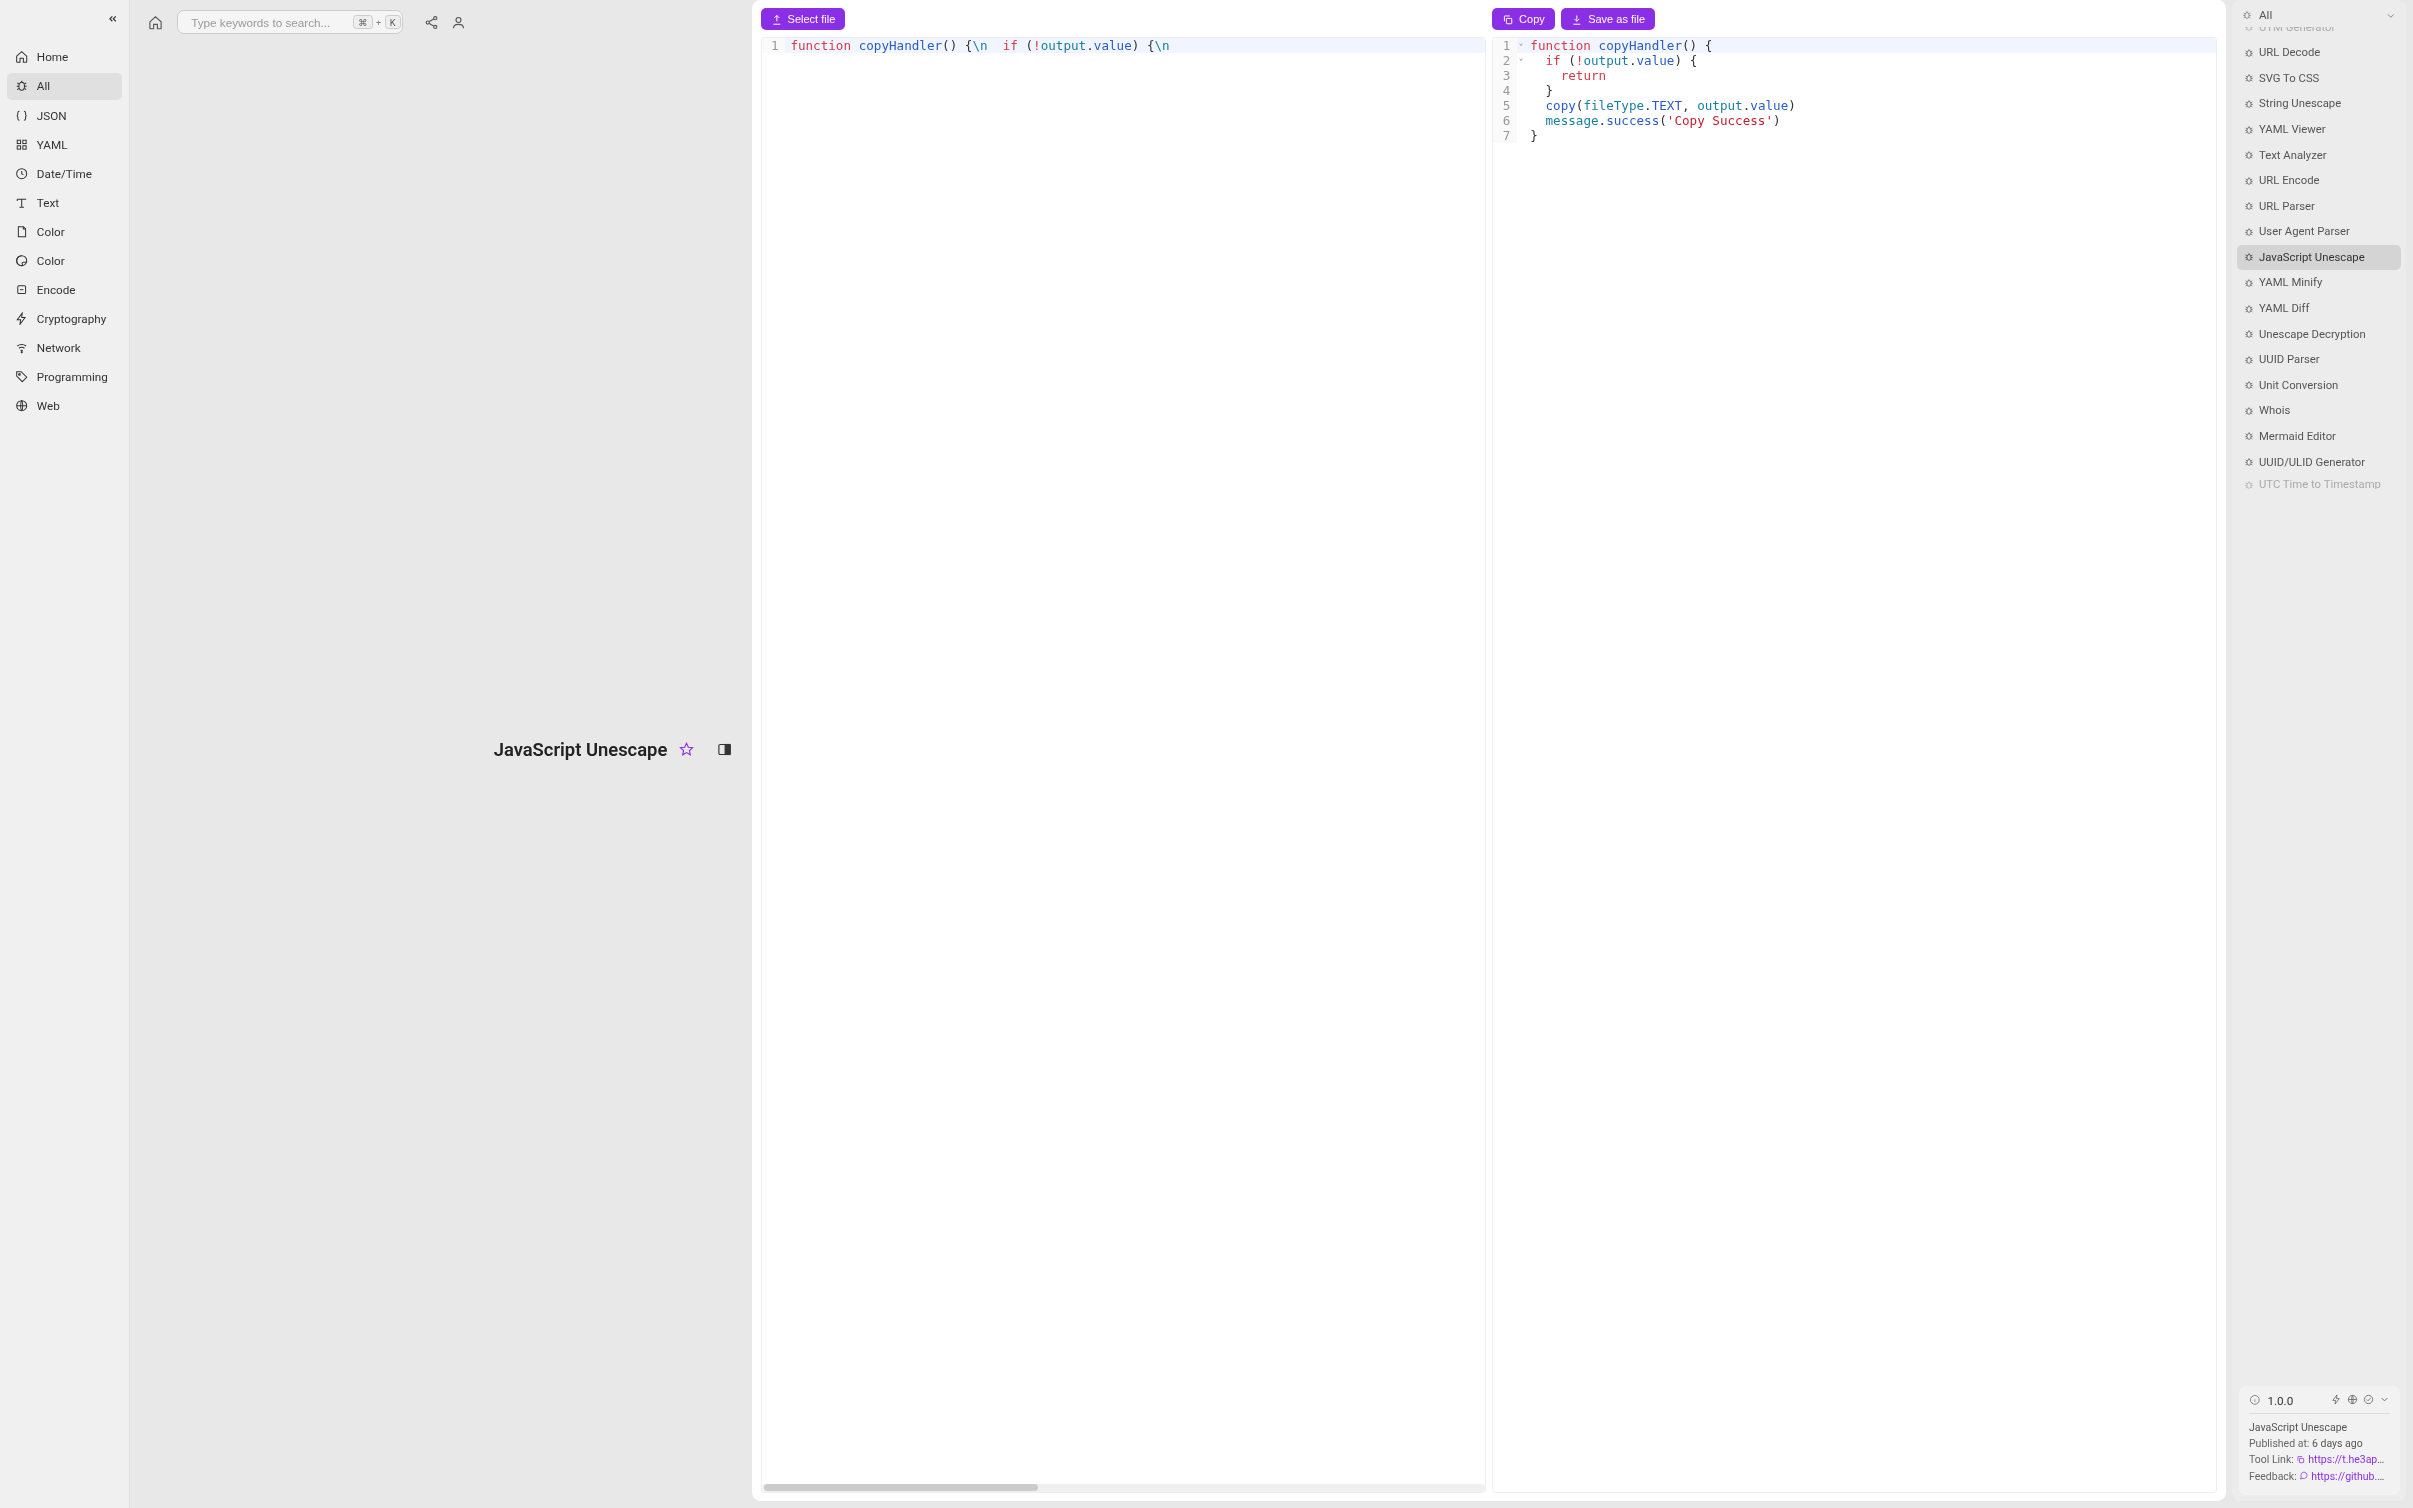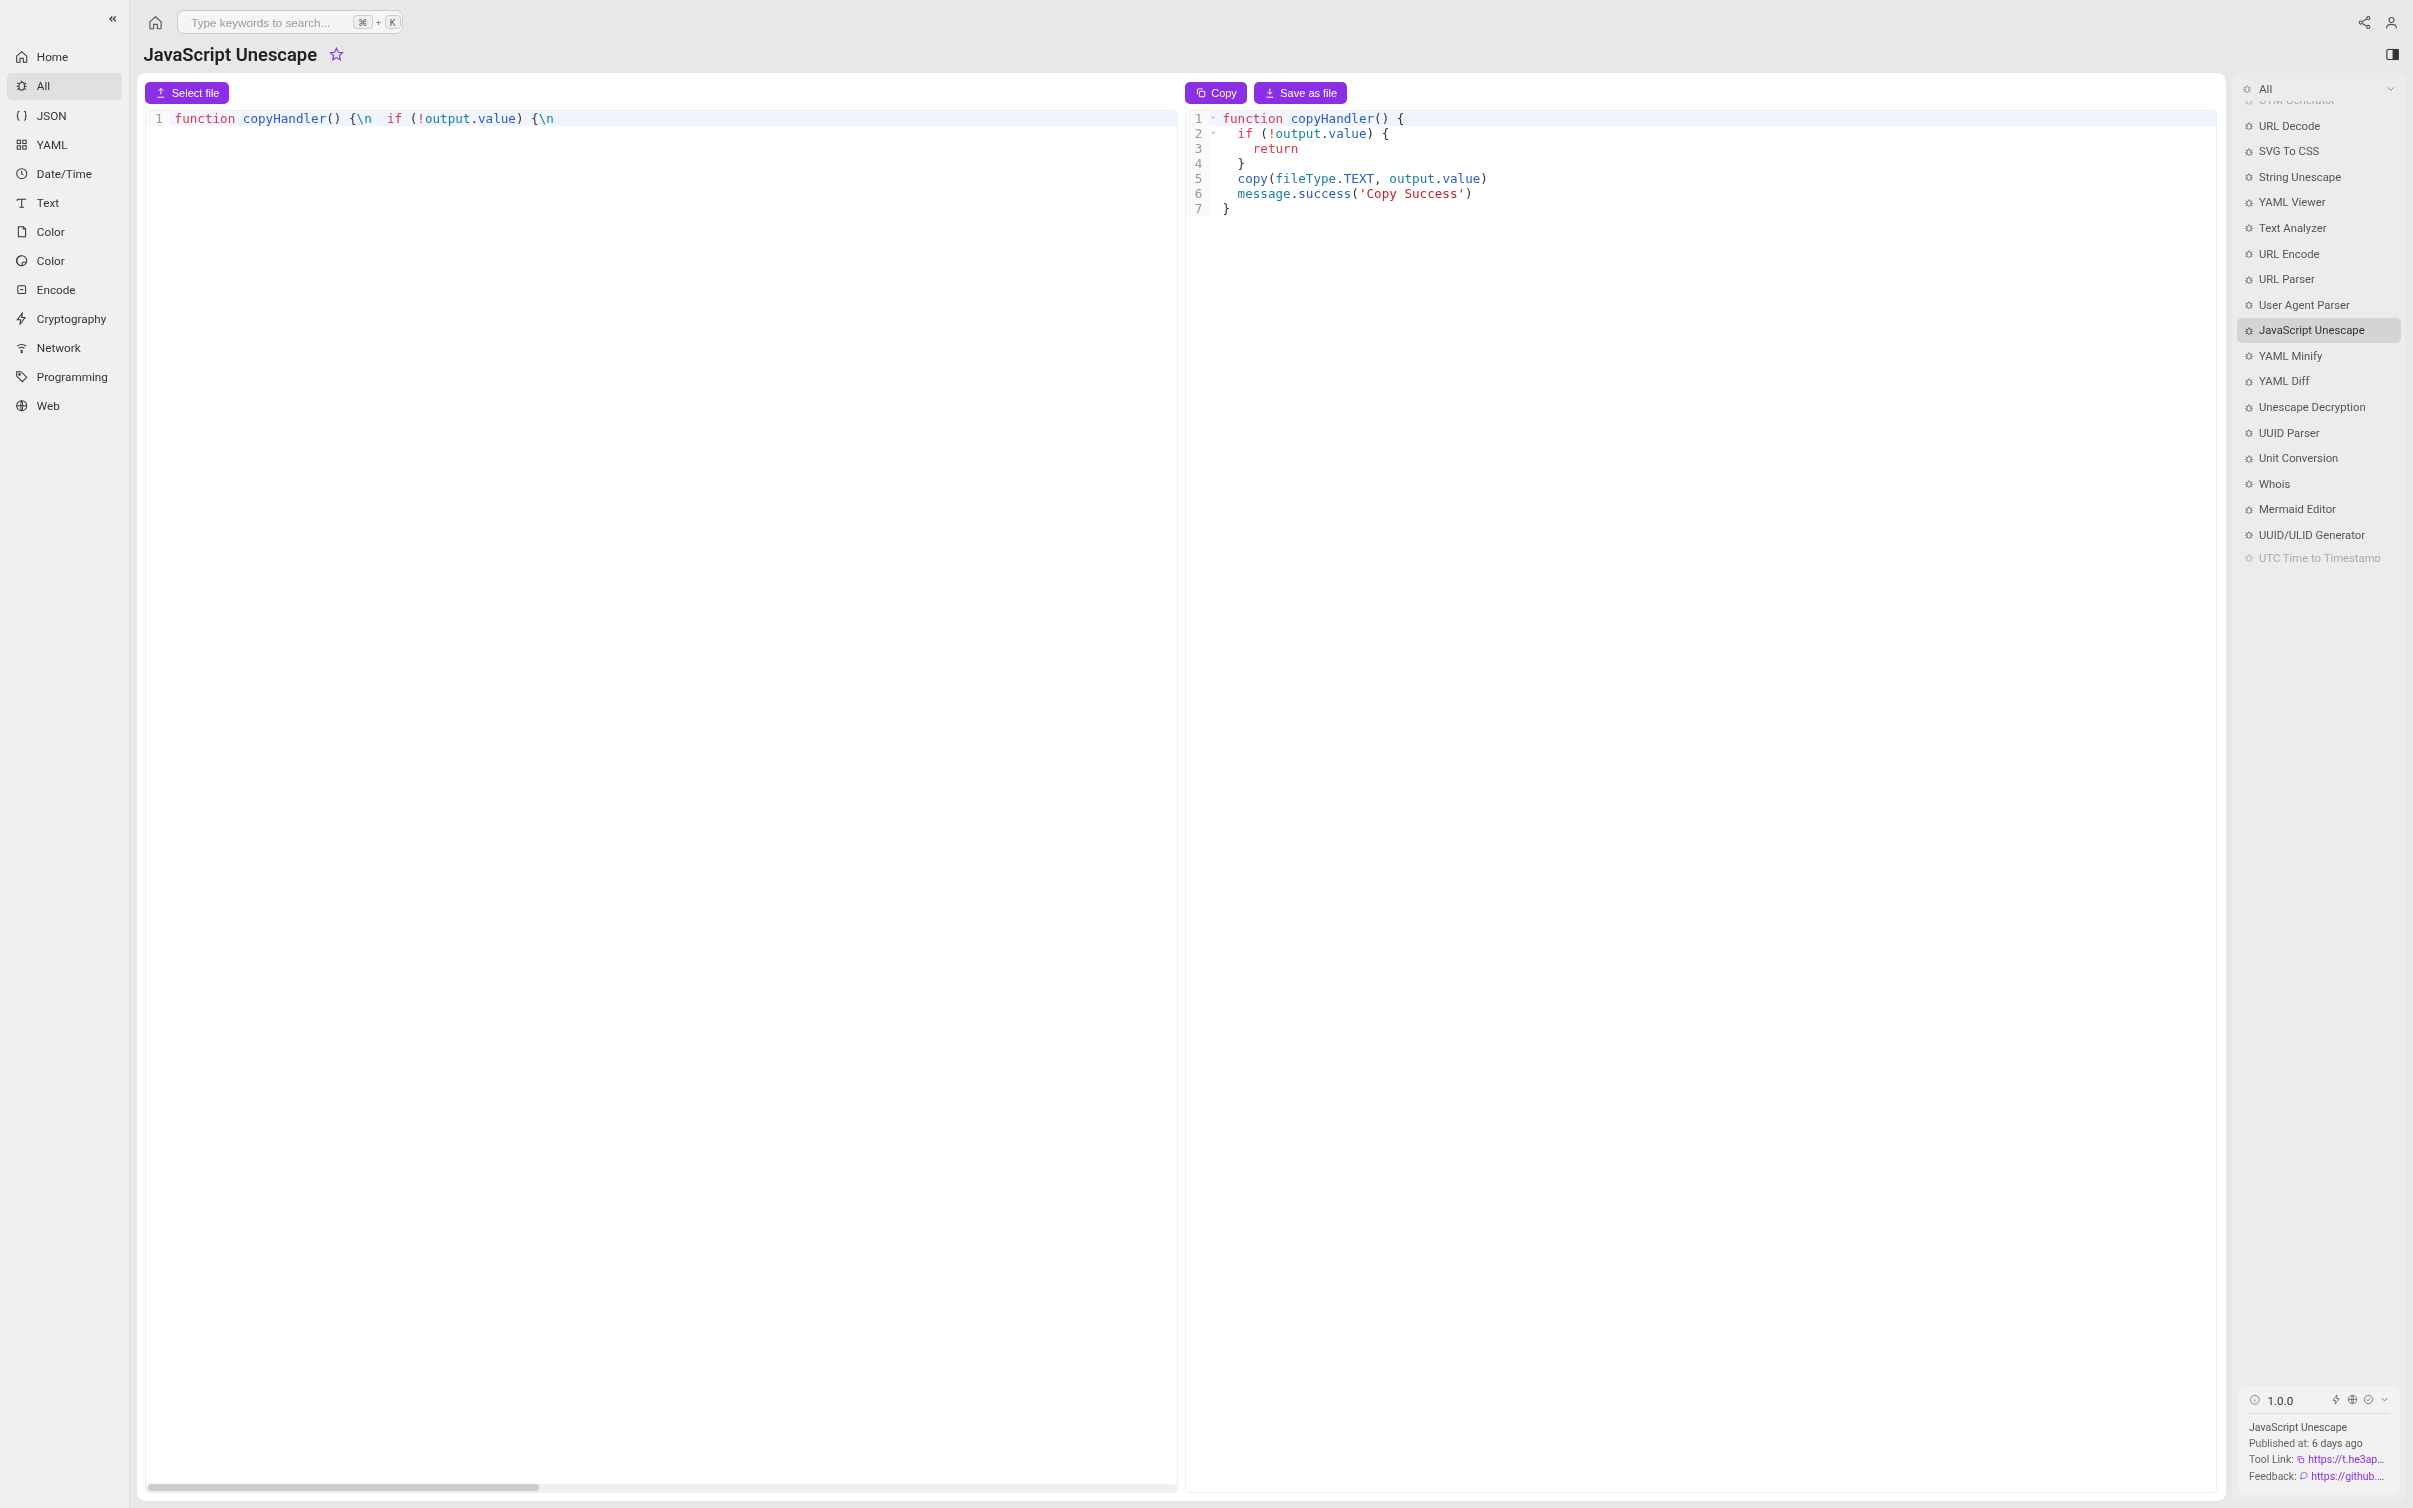--- a/index.html
+++ b/index.html
@@ -50,21 +50,21 @@
   display: flex;
   align-items: center;
   justify-content: center;
   flex-shrink: 0;
 }
 
 
 .main {
   flex: 1;
   display: flex;
-  flex-direction: column;
+  flex-direction: row;
   min-width: 0;
 }
 
 
 .topbar {
   height: 44px;
   display: flex;
   align-items: center;
   padding: 0 13.4px;
   gap: 10px;

